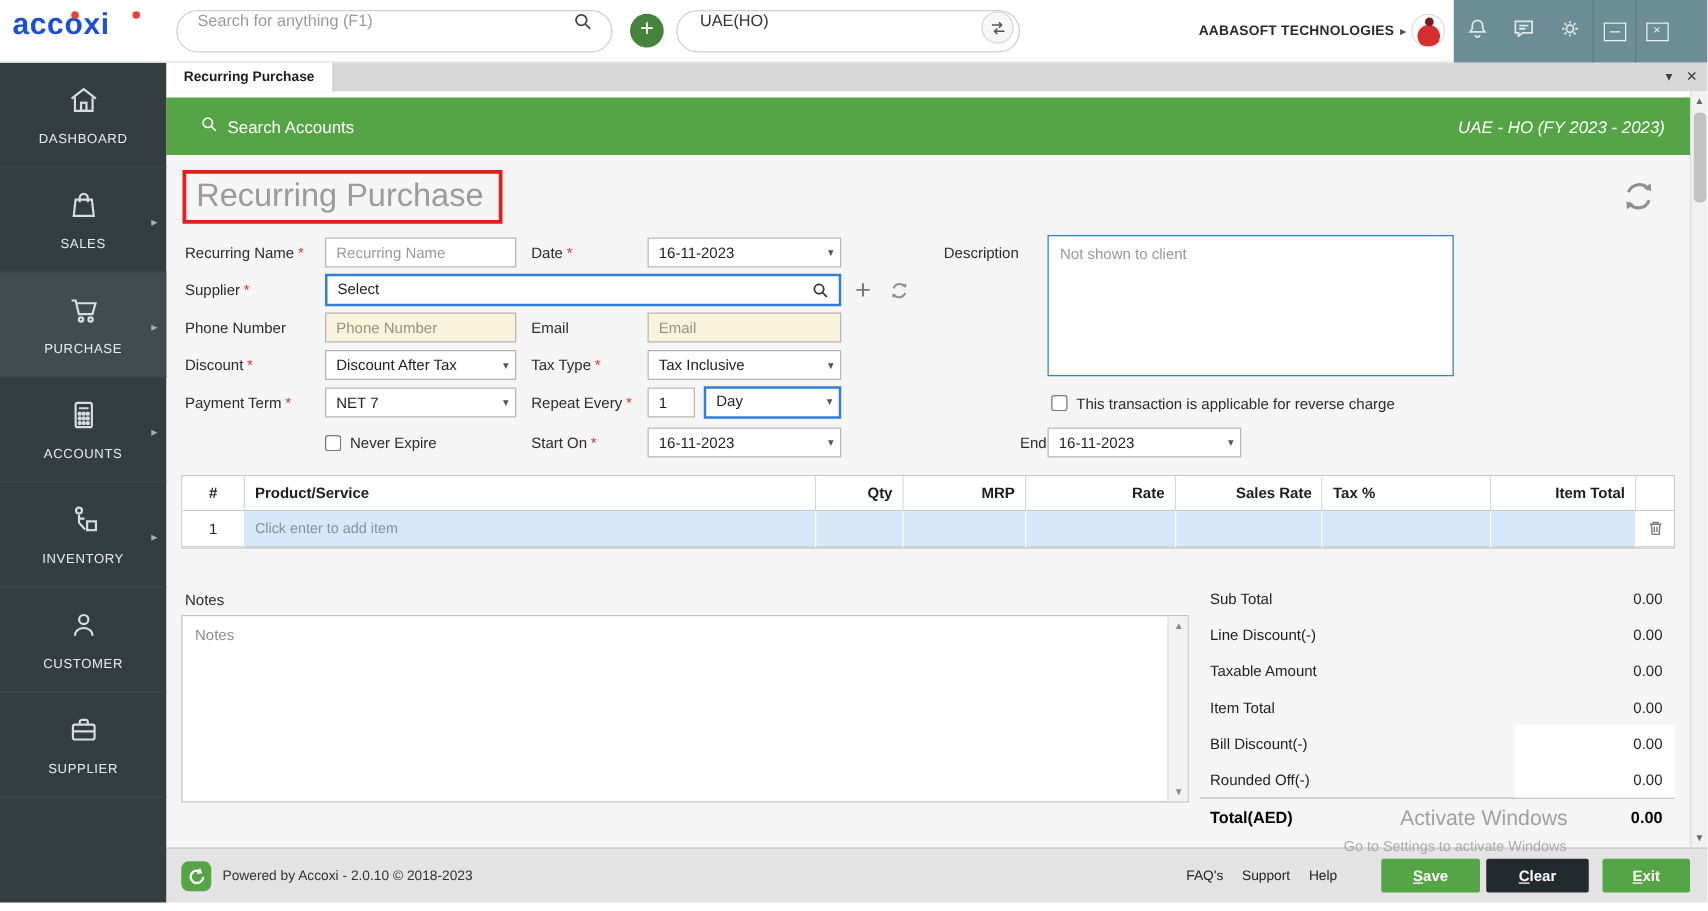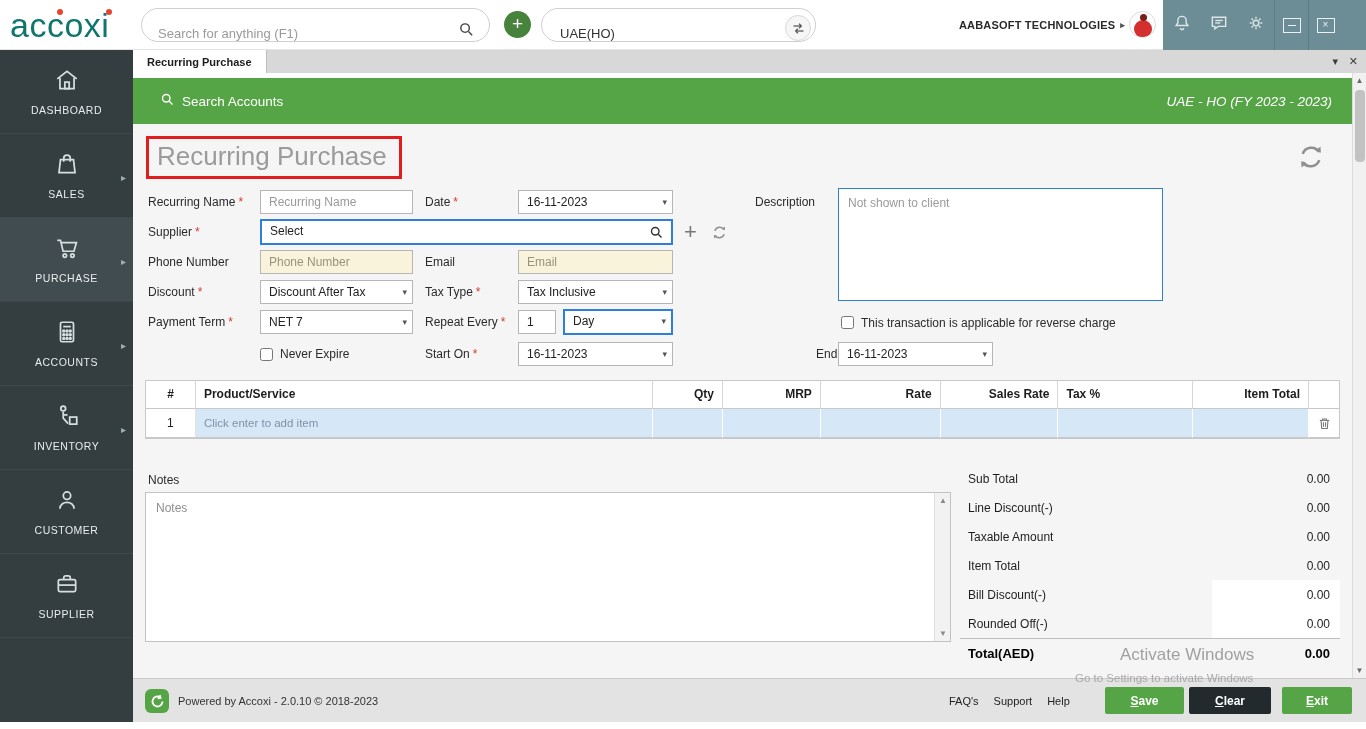--- a/index.html
+++ b/index.html
@@ -1,23 +1,23 @@
 <!DOCTYPE html>
 <html><head>
 <meta charset="utf-8">
 <style>
   * { margin:0; padding:0; box-sizing:border-box; }
   html,body { width:1366px; height:729px; }
   body { position:relative; font-family:"Liberation Sans", sans-serif; background:#fff; overflow:hidden; color:#222; }
 
   
   .topbar { position:absolute; top:0; left:0; width:1366px; height:50px; background:#fff; border-bottom:1px solid #e3e3e3; z-index:10; }
-  .logo { position:absolute; left:10px; top:6px; font-size:34px; font-weight:normal; color:#0f766e; letter-spacing:.5px; }
+  .logo { position:absolute; left:10px; top:6px; font-size:24px; font-weight:bold; color:#1d4ed8; letter-spacing:.5px; }
   .logo-dot { position:absolute; width:6px; height:6px; border-radius:50%; background:#e8432e; top:9px; }
-  .pill { position:absolute; height:34px; top:8px; border:1px solid #cfcfcf; border-radius:17px; background:#fff; display:flex; align-items:flex-end; font-size:13px; }
+  .pill { position:absolute; height:34px; top:8px; border:1px solid #cfcfcf; border-radius:17px; background:#fff; display:flex; align-items:flex-start; font-size:13px; }
   .pill input { border:none; outline:none; background:transparent; font-size:13px; font-family:inherit; flex:1; padding:0 8px 0 16px; color:#333; }
   .pill input::placeholder { color:#9a9a9a; }
   .round-btn { position:absolute; top:11px; width:27px; height:27px; border-radius:50%; background:#47833c; color:#fff; font-size:19px; line-height:25px; text-align:center; cursor:pointer; }
   .branch-text { padding-left:18px; color:#333; flex:1; }
   .switch-circle { width:26px; height:26px; border:1px solid #d8d8d8; border-radius:50%; background:#f6f6f6; margin-right:4px; display:flex; align-items:center; justify-content:center; }
   .company { position:absolute; top:0; height:50px; right:241px; display:flex; align-items:center; font-size:11px; font-weight:bold; color:#2a2a2a; letter-spacing:.2px; }
   .company .carr { font-size:9px; color:#555; margin-left:5px; }
   .avatar { position:absolute; left:1129px; top:11px; width:27px; height:27px; border-radius:50%; border:1px solid #ddd; background:#fdfdfd; overflow:hidden; }
   .avatar .blob { position:absolute; left:4px; top:8px; width:18px; height:18px; border-radius:50%; background:#d32f2f; }
   .avatar .hd { position:absolute; left:10px; top:2px; width:7px; height:7px; border-radius:50%; background:#7a1f18; }

